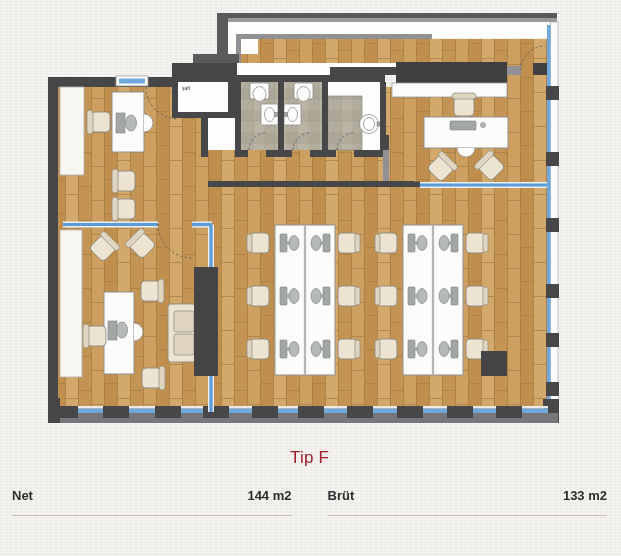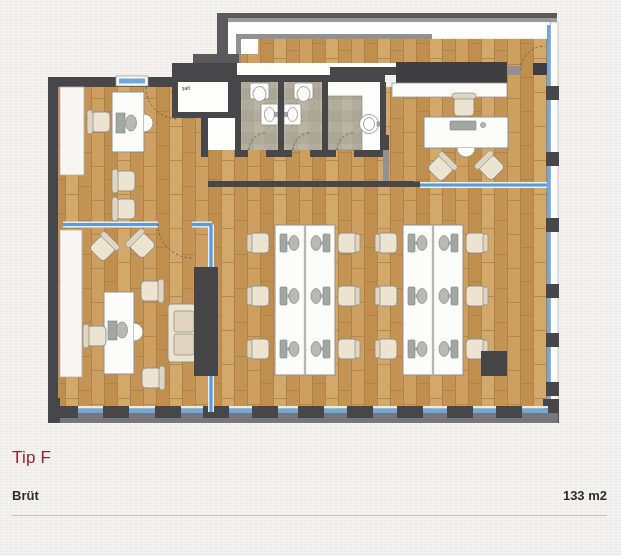--- a/index.html
+++ b/index.html
@@ -5,21 +5,21 @@
   html,body{margin:0;padding:0;}
   body{
     width:621px;height:556px;
     font-family:"Liberation Sans",sans-serif;
     background-color:#f1efec;
     background-image:
       repeating-linear-gradient(0deg, rgba(255,255,255,.4) 0 1px, rgba(0,0,0,0) 1px 3px),
       repeating-linear-gradient(90deg, rgba(120,110,95,.03) 0 2px, rgba(0,0,0,0) 2px 5px);
     overflow:hidden;
   }
-  .page{width:621px;height:536px;position:relative;}
+  .page{width:621px;height:536px;position:relative;text-align:center;}
   .plan-wrap{width:621px;height:434px;}
   .plan-wrap svg{display:block;}
   .details{padding:8px 14px 0 12px;}
   .title{
     margin:6px 0 20px 0;
     font-size:17px;font-weight:400;color:#9f1d2d;letter-spacing:.2px;
   }
   .stats{display:flex;gap:36px;}
   .stat{flex:1;}
   .stat-row{display:flex;justify-content:space-between;align-items:baseline;}
@@ -303,20 +303,27 @@
         <path class="arc" d="M 521,70 A 24 24 0 0 1 545,46"></path>
       </g>
     </svg>
   </figure>
 
   <section class="details">
     <h2 class="title">Tip F</h2>
     <div class="stats">
       <div class="stat">
         <div class="stat-row">
+          <span class="stat-label">Net</span>
+          <span class="stat-value">144 m2</span>
+        </div>
+        <hr class="stat-rule">
+      </div>
+      <div class="stat">
+        <div class="stat-row">
           <span class="stat-label">Brüt</span>
           <span class="stat-value">133 m2</span>
         </div>
         <hr class="stat-rule">
       </div>
     </div>
   </section>
 
 </div>
 

